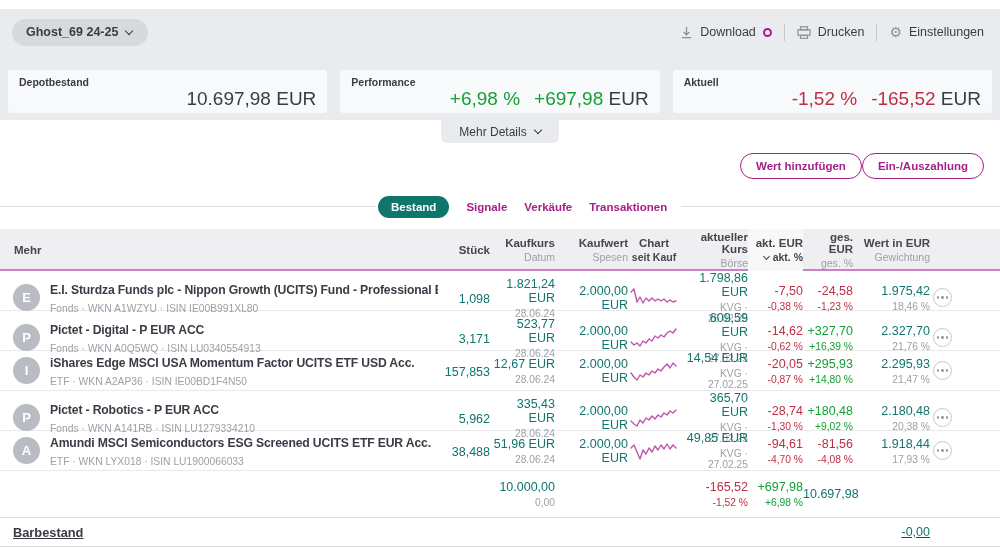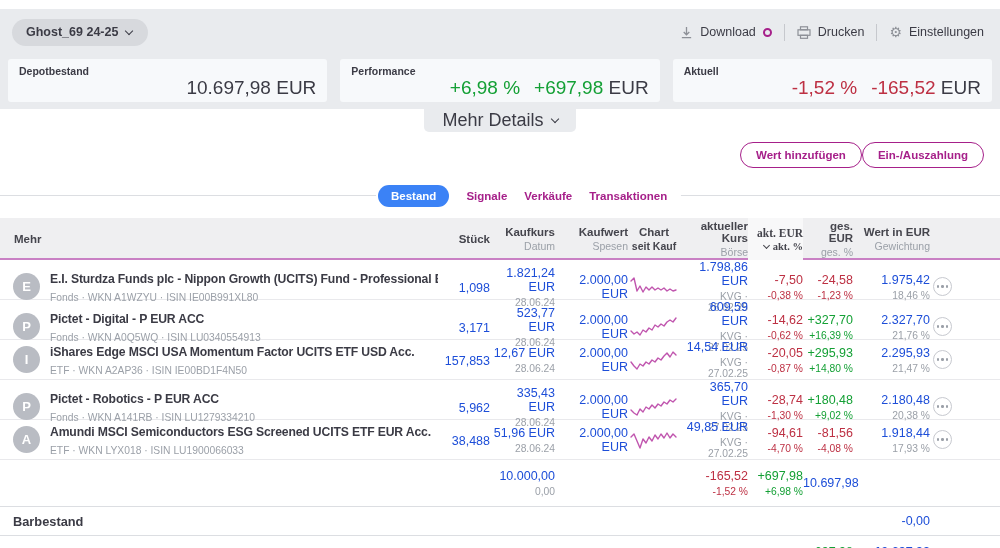--- a/index.html
+++ b/index.html
@@ -17,85 +17,85 @@
     transform:rotate(45deg); display:inline-block; margin-top:-3px; }
   .toolbar { display:flex; align-items:center; gap:12px; padding-right:8px; font-size:12.5px; }
   .tool-btn { background:none; border:none; font-family:inherit; font-size:12.5px; color:#3b3b45;
     display:flex; align-items:center; gap:7px; cursor:pointer; }
   .vsep { width:1px; height:17px; background:#c6c8cd; }
   .icon-gray { color:#8d9097; }
   .donut { width:9px; height:9px; border:2.6px solid #a6208a; border-radius:50%; display:inline-block; }
   .gear { font-size:14px; color:#8d9097; line-height:1; }
 
   
-  .summary-row { display:flex; gap:13px; margin-top:12px; }
+  .summary-row { display:flex; gap:13px; margin-top:23px; }
   .sbox { background:#f7f9fb; border-radius:3px; flex:1; height:43px; padding:6px 11px 5px 11px;
     display:flex; flex-direction:column; justify-content:space-between; }
   .sbox .lbl { font-size:10.5px; font-weight:bold; color:#3b3b45; }
   .sbox .val { font-size:19px; text-align:right; color:#3b3b45; }
   .pos { color:#14a035; }
   .neg { color:#bd3043; }
   .val .gap { display:inline-block; width:14px; }
 
   
   .mehr-wrap { display:flex; justify-content:center; height:23px; }
   .mehr { background:#e9ebee; border:none; border-radius:0 0 5px 5px; height:23px; padding:0 18px;
-    font-family:inherit; font-size:18px; color:#3b3b45; display:flex; align-items:center; gap:8px; cursor:pointer; }
+    font-family:inherit; font-size:12px; color:#3b3b45; display:flex; align-items:center; gap:8px; cursor:pointer; }
 
   
   .actions-row { display:flex; justify-content:flex-end; gap:0; padding:10px 16px 0 0; height:42px; }
   .ghost-btn { background:#fff; border:1.5px solid #a6208a; color:#a6208a; border-radius:14px; height:26px;
     padding:0 15px; font-family:inherit; font-size:11.5px; font-weight:bold; cursor:pointer; }
 
   
   .tabs-row { position:relative; height:36px; margin-top:8px; }
   .hline { position:absolute; left:0; right:0; top:13px; height:1px; background:#dcdee2; }
   .tabstrip { position:absolute; left:376px; top:1px; background:#fff; border-radius:14px; padding:2px 14px 2px 2px;
     display:flex; align-items:center; gap:17px; }
   .tab { border:none; background:none; font-family:inherit; font-size:11.5px; font-weight:bold;
     color:#a6208a; cursor:pointer; padding:0; }
-  .tab.active { background:#3b82f6; color:#fff; border-radius:12px; padding:5px 13px; }
+  .tab.active { background:#0f766e; color:#fff; border-radius:12px; padding:5px 13px; }
 
   
   .tbl { width:1000px; }
   .grid { display:grid; grid-template-columns:438px 52px 65px 73px 52px 68px 55px 50px 77px 1fr; align-items:center; }
   .thead { background:#efeff1; border-bottom:2px solid #c980c4; height:42px; }
   .thead .hc { text-align:right; height:42px; display:flex; flex-direction:column; justify-content:center; gap:2px; cursor:pointer; }
   .thead .hc.left { text-align:left; padding-left:14px; }
   .thead .hc.center { text-align:center; }
-  .thead .hc.sorted { background:#f8f8f9;font-family:Liberation Serif, serif; }
+  .thead .hc.sorted { background:#f8f8f9; }
   .ht { font-size:11.5px; font-weight:bold; color:#45454d; }
   .hs { font-size:10.5px; color:#9ba0a8; }
   .hs.dark { color:#45454d; font-weight:bold; }
   .sortchev { width:5px; height:5px; border-right:1.5px solid #45454d; border-bottom:1.5px solid #45454d;
     transform:rotate(45deg); display:inline-block; margin-right:4px; margin-bottom:2px; }
 
   .trow { height:40px; border-bottom:1px solid #e9e9ec; cursor:pointer; }
   .cname { display:flex; align-items:center; gap:10px; padding-left:13px; overflow:hidden; }
   .avatar { width:27px; height:27px; min-width:27px; border-radius:50%; background:#b9bcc3; color:#fff;
     font-weight:bold; font-size:13px; display:flex; align-items:center; justify-content:center; }
   .nm { overflow:hidden; }
   .nm .t { font-size:12.2px; font-weight:bold; letter-spacing:-0.15px; white-space:nowrap; color:#3b3b45; }
   .nm .m { font-size:10.3px; color:#9ba0a8; white-space:nowrap; margin-top:2px; }
   .c { text-align:right; }
-  .c .v { font-size:12.5px; color:#1d4ed8; }
+  .c .v { font-size:12.5px; color:#0f766e; }
   .c .s { font-size:10.3px; color:#9ba0a8; margin-top:3px; }
   .c .v.pos, .c .s.pos { color:#14a035; }
   .c .v.neg, .c .s.neg { color:#bd3043; }
   .cchart { display:flex; justify-content:center; align-items:center; }
   .spark { stroke:#c055ae; fill:none; stroke-width:1.4; stroke-linecap:round; stroke-linejoin:round; }
   .cmenu { display:flex; justify-content:flex-start; padding-left:3px; }
   .menu-btn { width:19px; height:19px; border-radius:50%; border:1px solid #c7c9cf; background:#fff;
     display:flex; align-items:center; justify-content:center; gap:2px; cursor:pointer; }
   .menu-btn i { width:2.4px; height:2.4px; border-radius:50%; background:#9ba0a8; }
 
   .frow { border-bottom:1px solid #dcdee2; }
   .frow .flabel { font-size:12.8px; font-weight:bold; padding-left:13px; color:#3b3b45; }
   .frow-a { height:47px; }
-  .frow-b { height:29px; }
+  .frow-b { height:29px;text-decoration:underline; }
   .frow-c { height:33px; }
   .fbold { font-weight:bold; }
 </style>
 </head>
 <body>
 
 <div class="page">
 
   <div class="topbar">
     <div class="topbar-row1">

